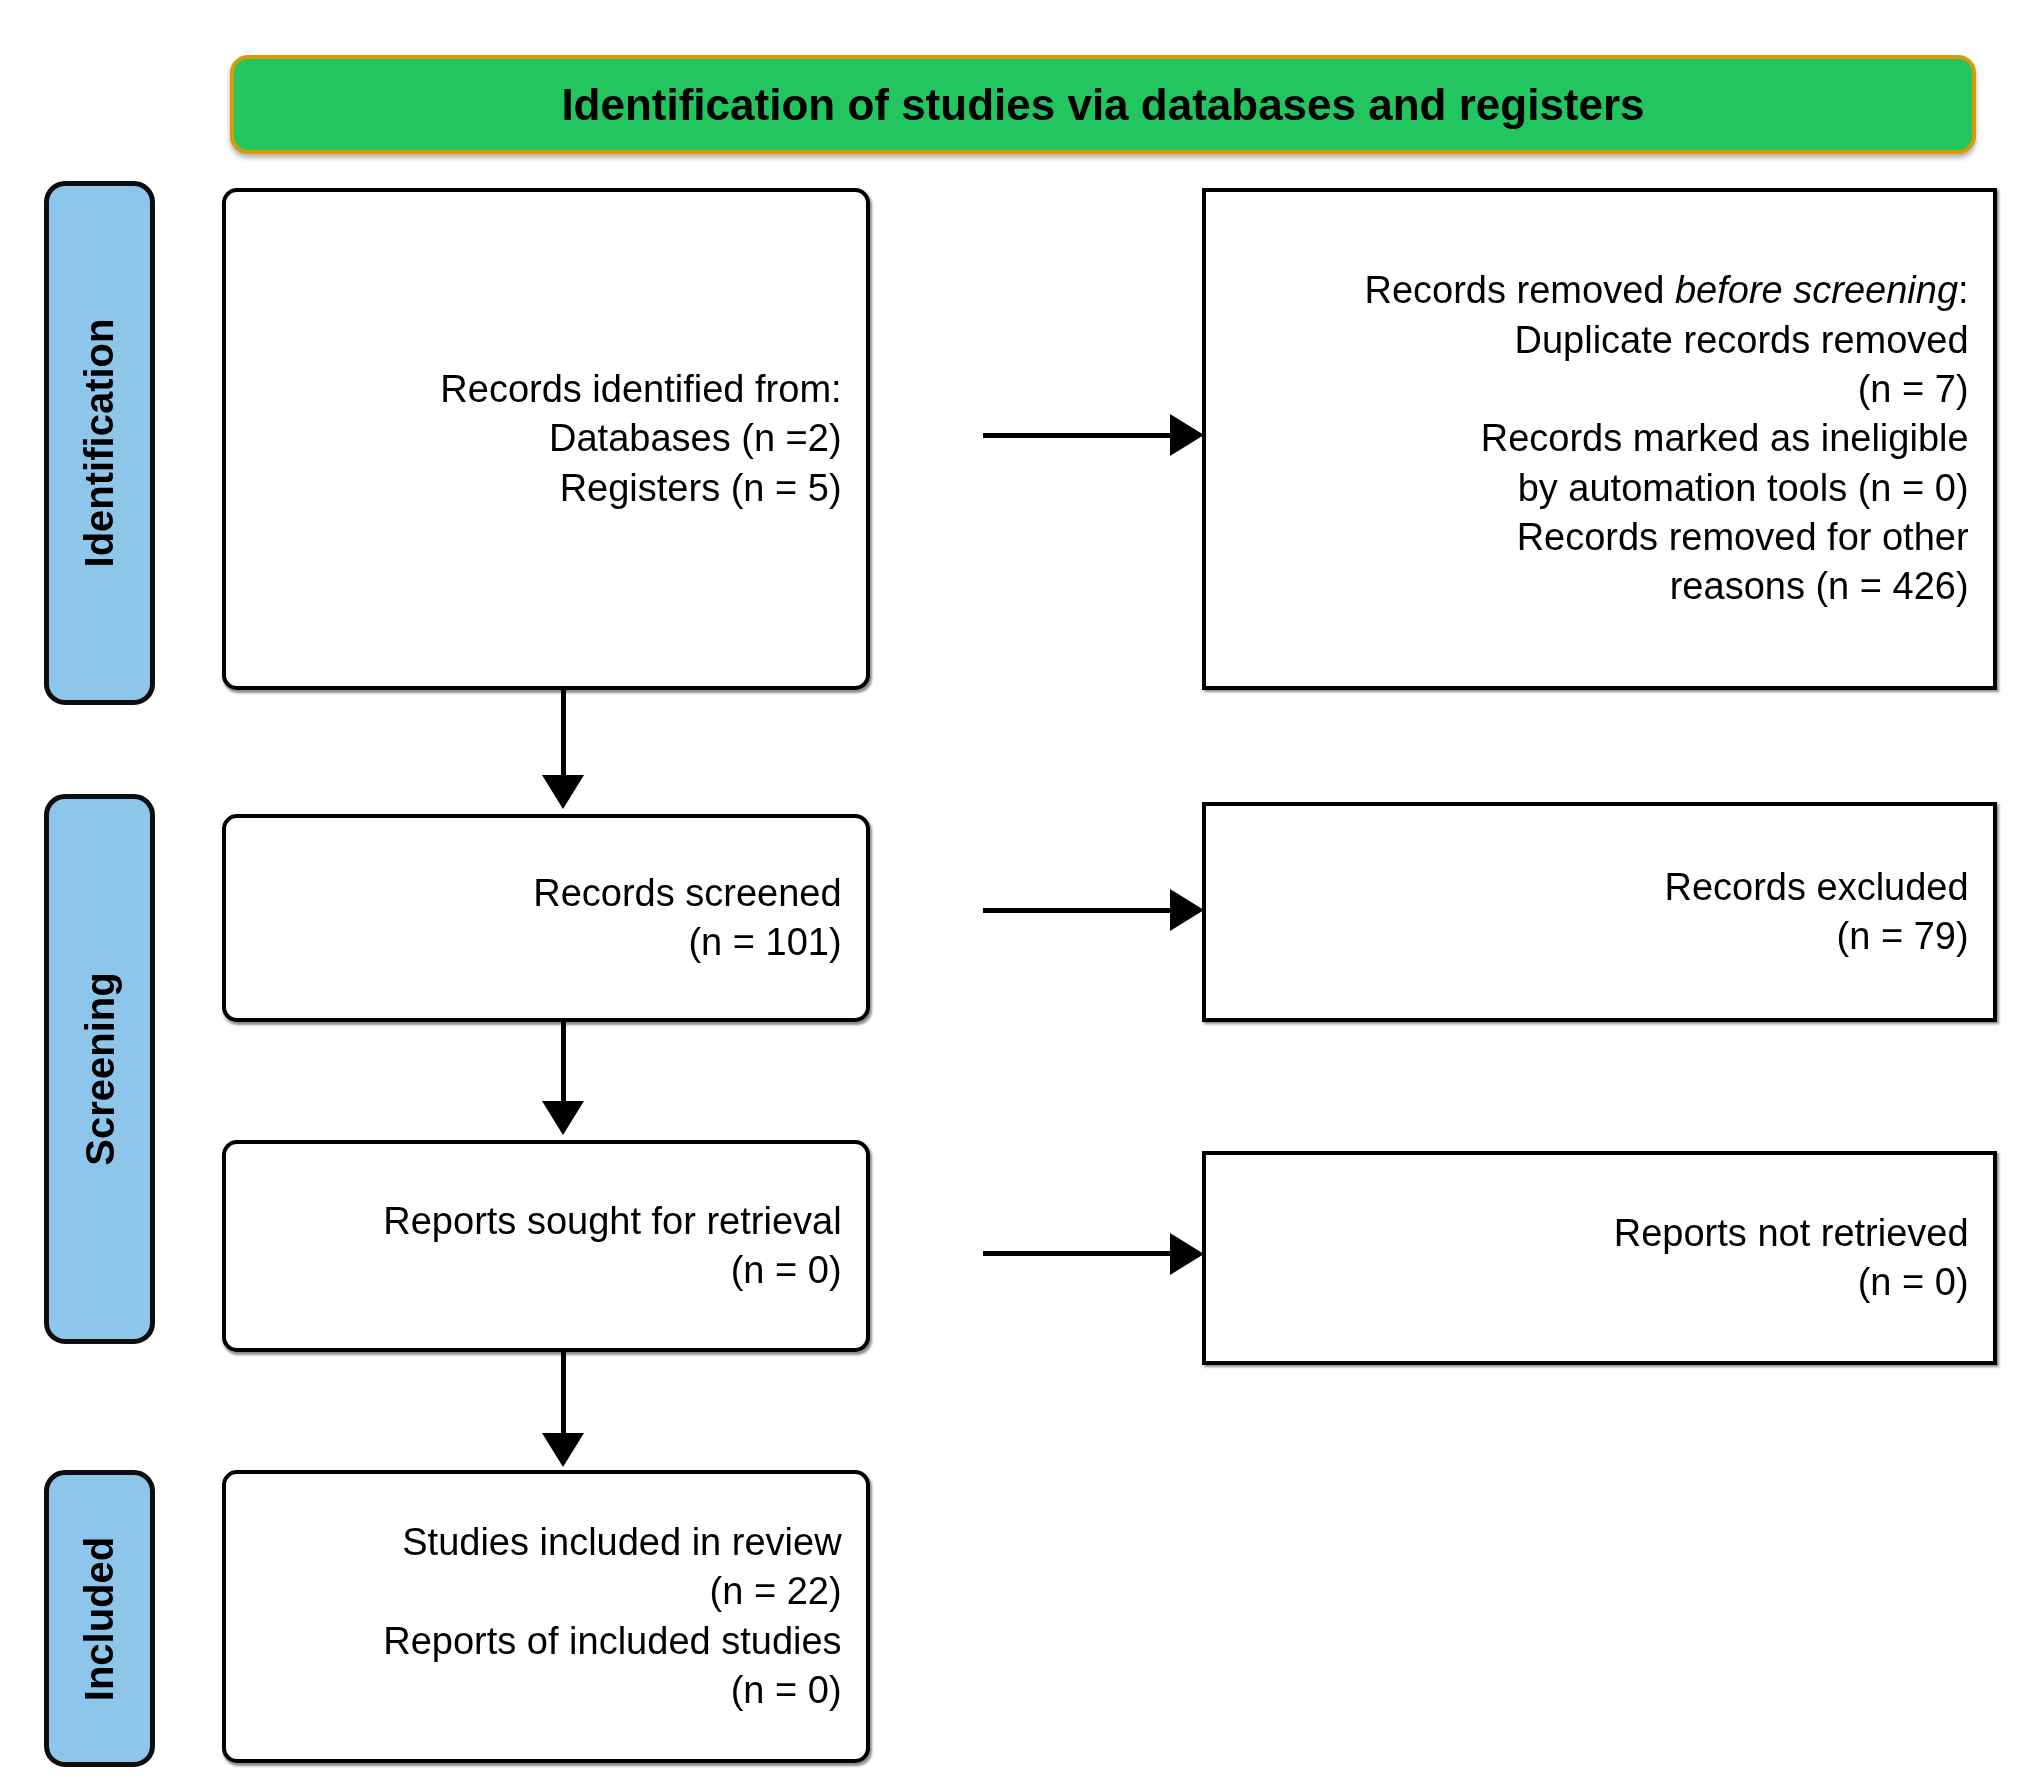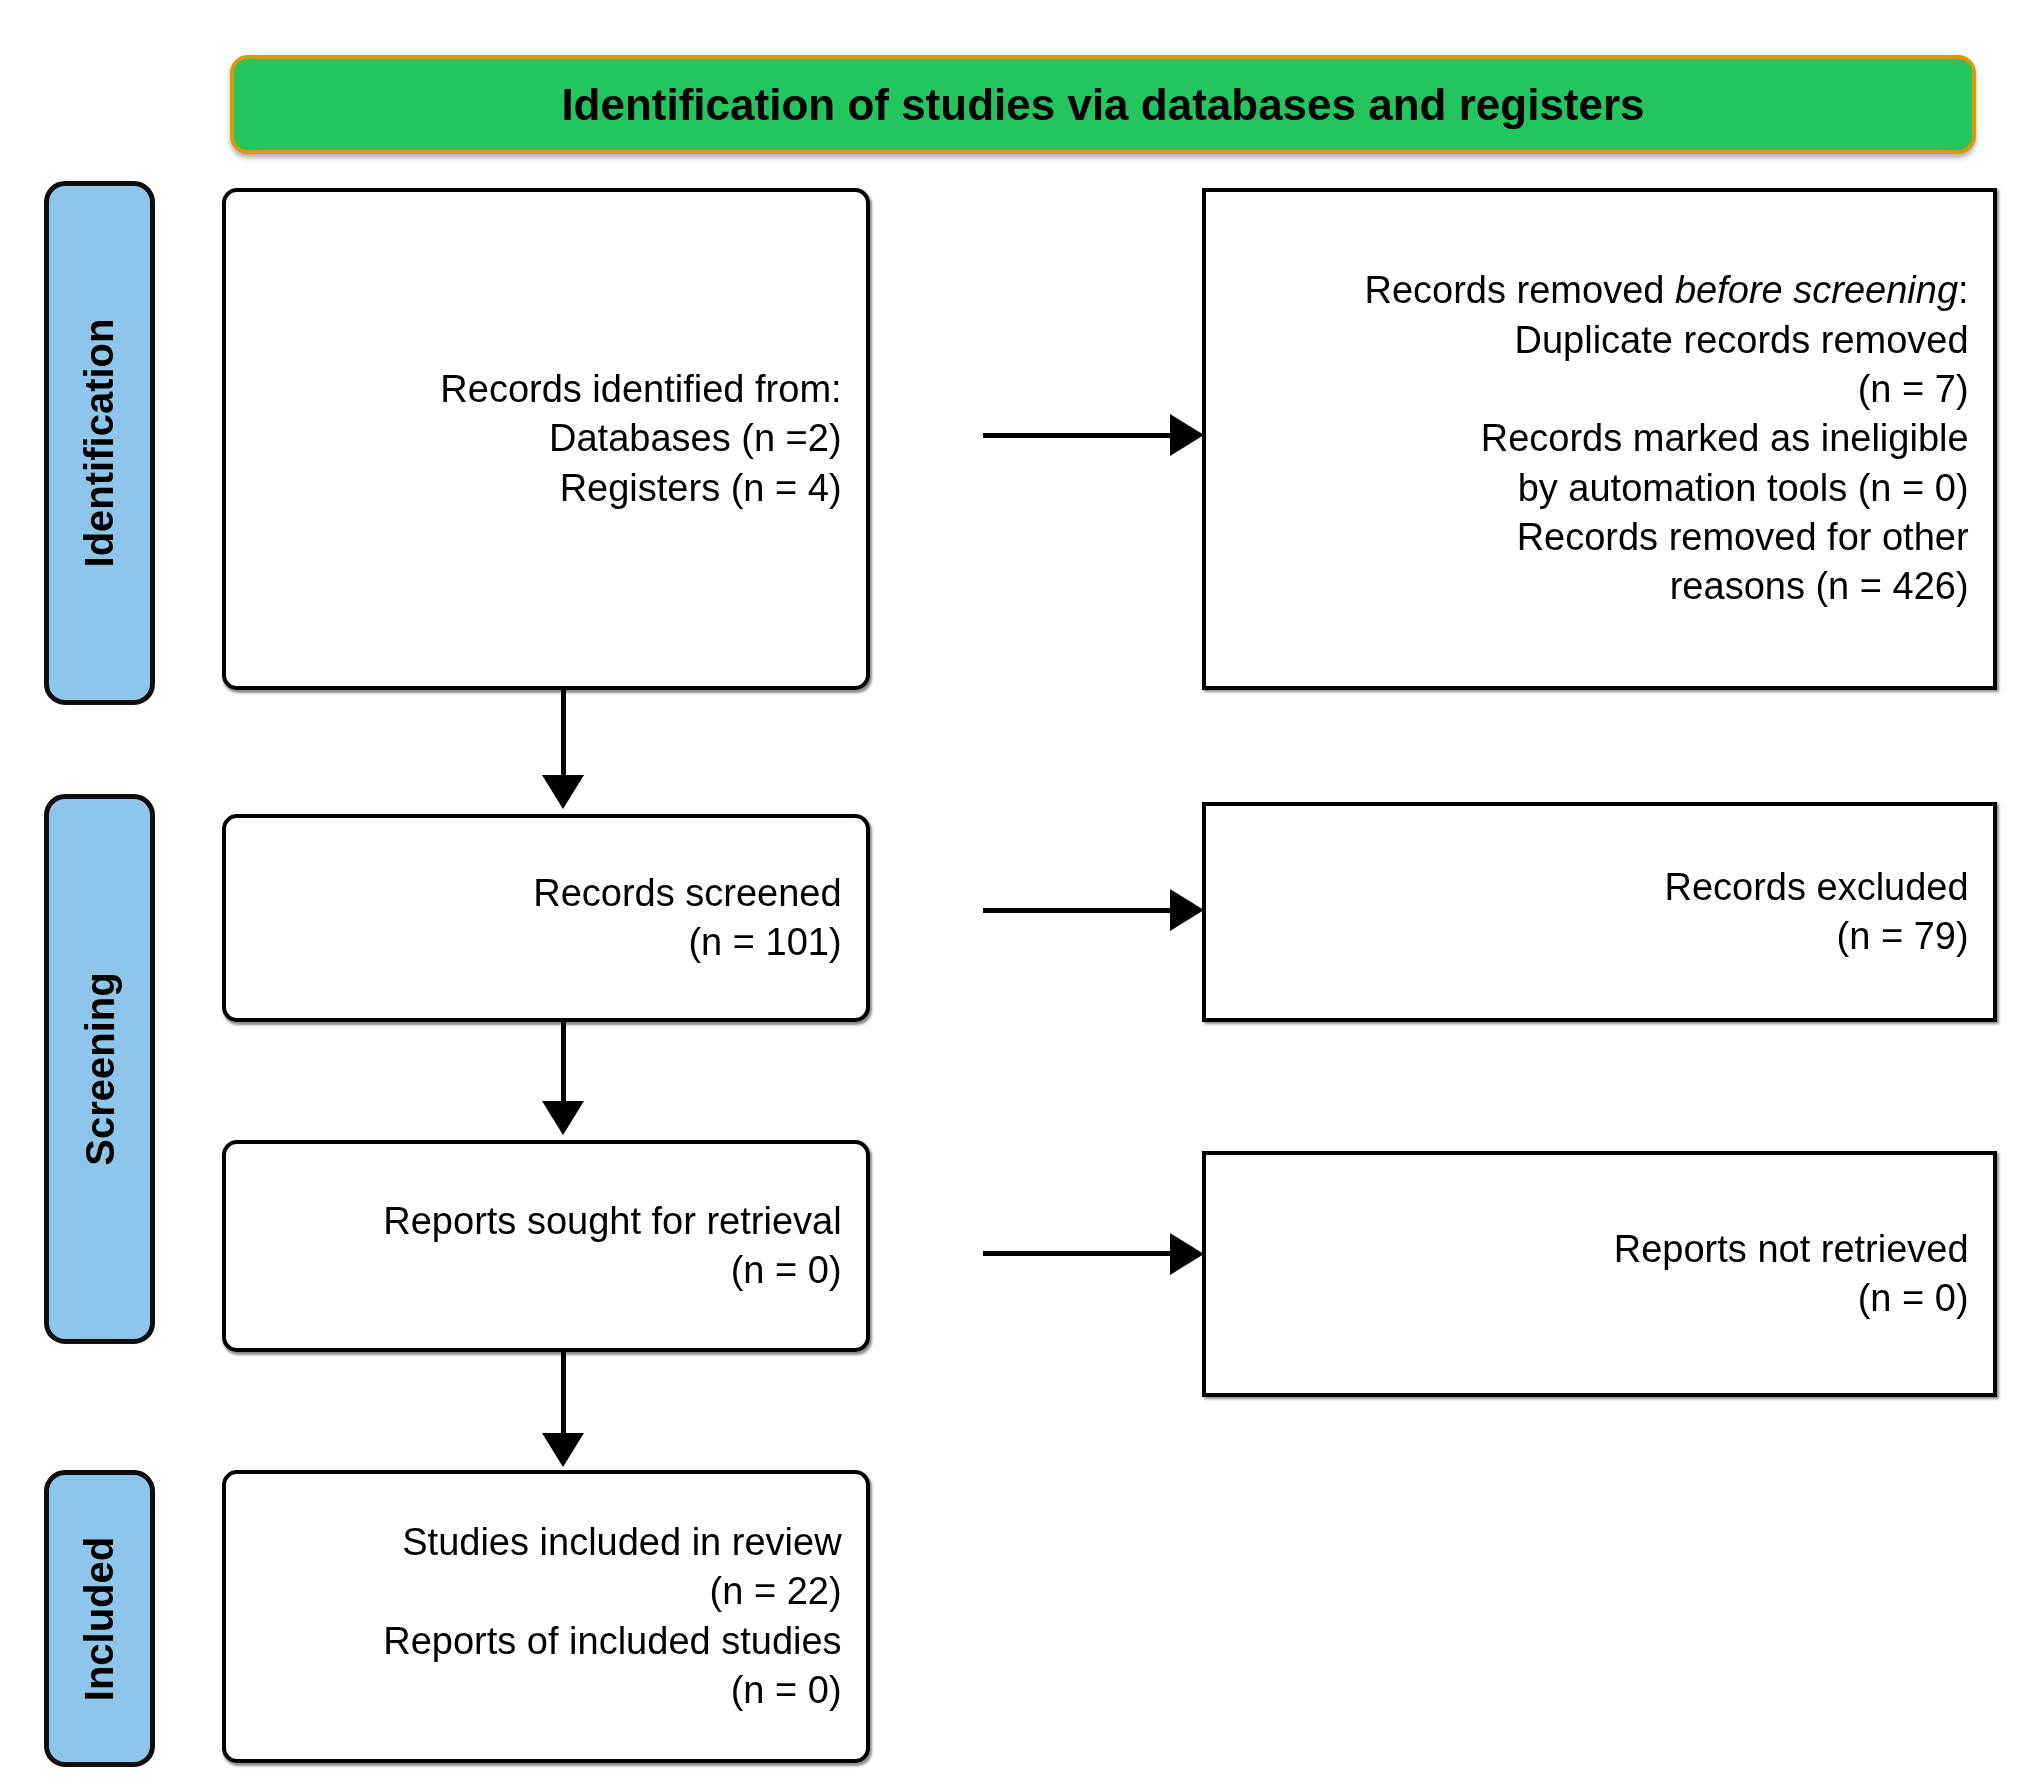--- a/index.html
+++ b/index.html
@@ -92,21 +92,21 @@
   .fbox-text em     { font-style: italic; }
 
   .col-left  { left: 222px;  width: 648px; border-radius: 15px; }
   .col-right { left: 1202px; width: 795px; }
 
   #box-identified { top: 188px;  height: 502px; }
   #box-removed    { top: 188px;  height: 502px; }
   #box-screened   { top: 814px; height: 208px; }
   #box-excluded   { top: 802px;  height: 220px; padding-left: 24px; }
   #box-sought     { top: 1140px; height: 212px; }
-  #box-notretr    { top: 1151px; height: 246px; }
+  #box-notretr    { top: 1151px; height: 214px; }
   #box-included   { top: 1470px; height: 293px; }
   .conn-line-h {
     position: absolute;
     height: 4.9px;
     background: #000000;
   }
   .conn-line-v {
     position: absolute;
     width: 4.9px;
     background: #000000;
@@ -159,21 +159,21 @@
   <div class="phase" id="phase-screening">
     <span class="phase-label">Screening</span>
   </div>
   <div class="phase" id="phase-included">
     <span class="phase-label">Included</span>
   </div>
 
   <div class="fbox col-left" id="box-identified">
     <div class="fbox-text">Records identified from:</div>
     <div class="fbox-text"><span class="ind"></span><span>Databases (n =2)</span></div>
-    <div class="fbox-text"><span class="ind"></span><span>Registers (n = 4)</span></div>
+    <div class="fbox-text"><span class="ind"></span><span>Registers (n = 5)</span></div>
   </div>
 
   <div class="fbox col-right" id="box-removed">
     <div class="fbox-text"><span>Records removed </span><em>before</em> <em>screening</em><span>:</span></div>
     <div class="fbox-text"><span class="ind"></span><span>Duplicate records removed</span></div>
     <div class="fbox-text"><span class="ind"></span><span>(n = 7)</span></div>
     <div class="fbox-text"><span class="ind"></span><span>Records marked as ineligible</span></div>
     <div class="fbox-text"><span class="ind"></span><span>by automation tools (n = 0)</span></div>
     <div class="fbox-text"><span class="ind"></span><span>Records removed for other</span></div>
     <div class="fbox-text"><span class="ind"></span><span>reasons (n = 426)</span></div>

